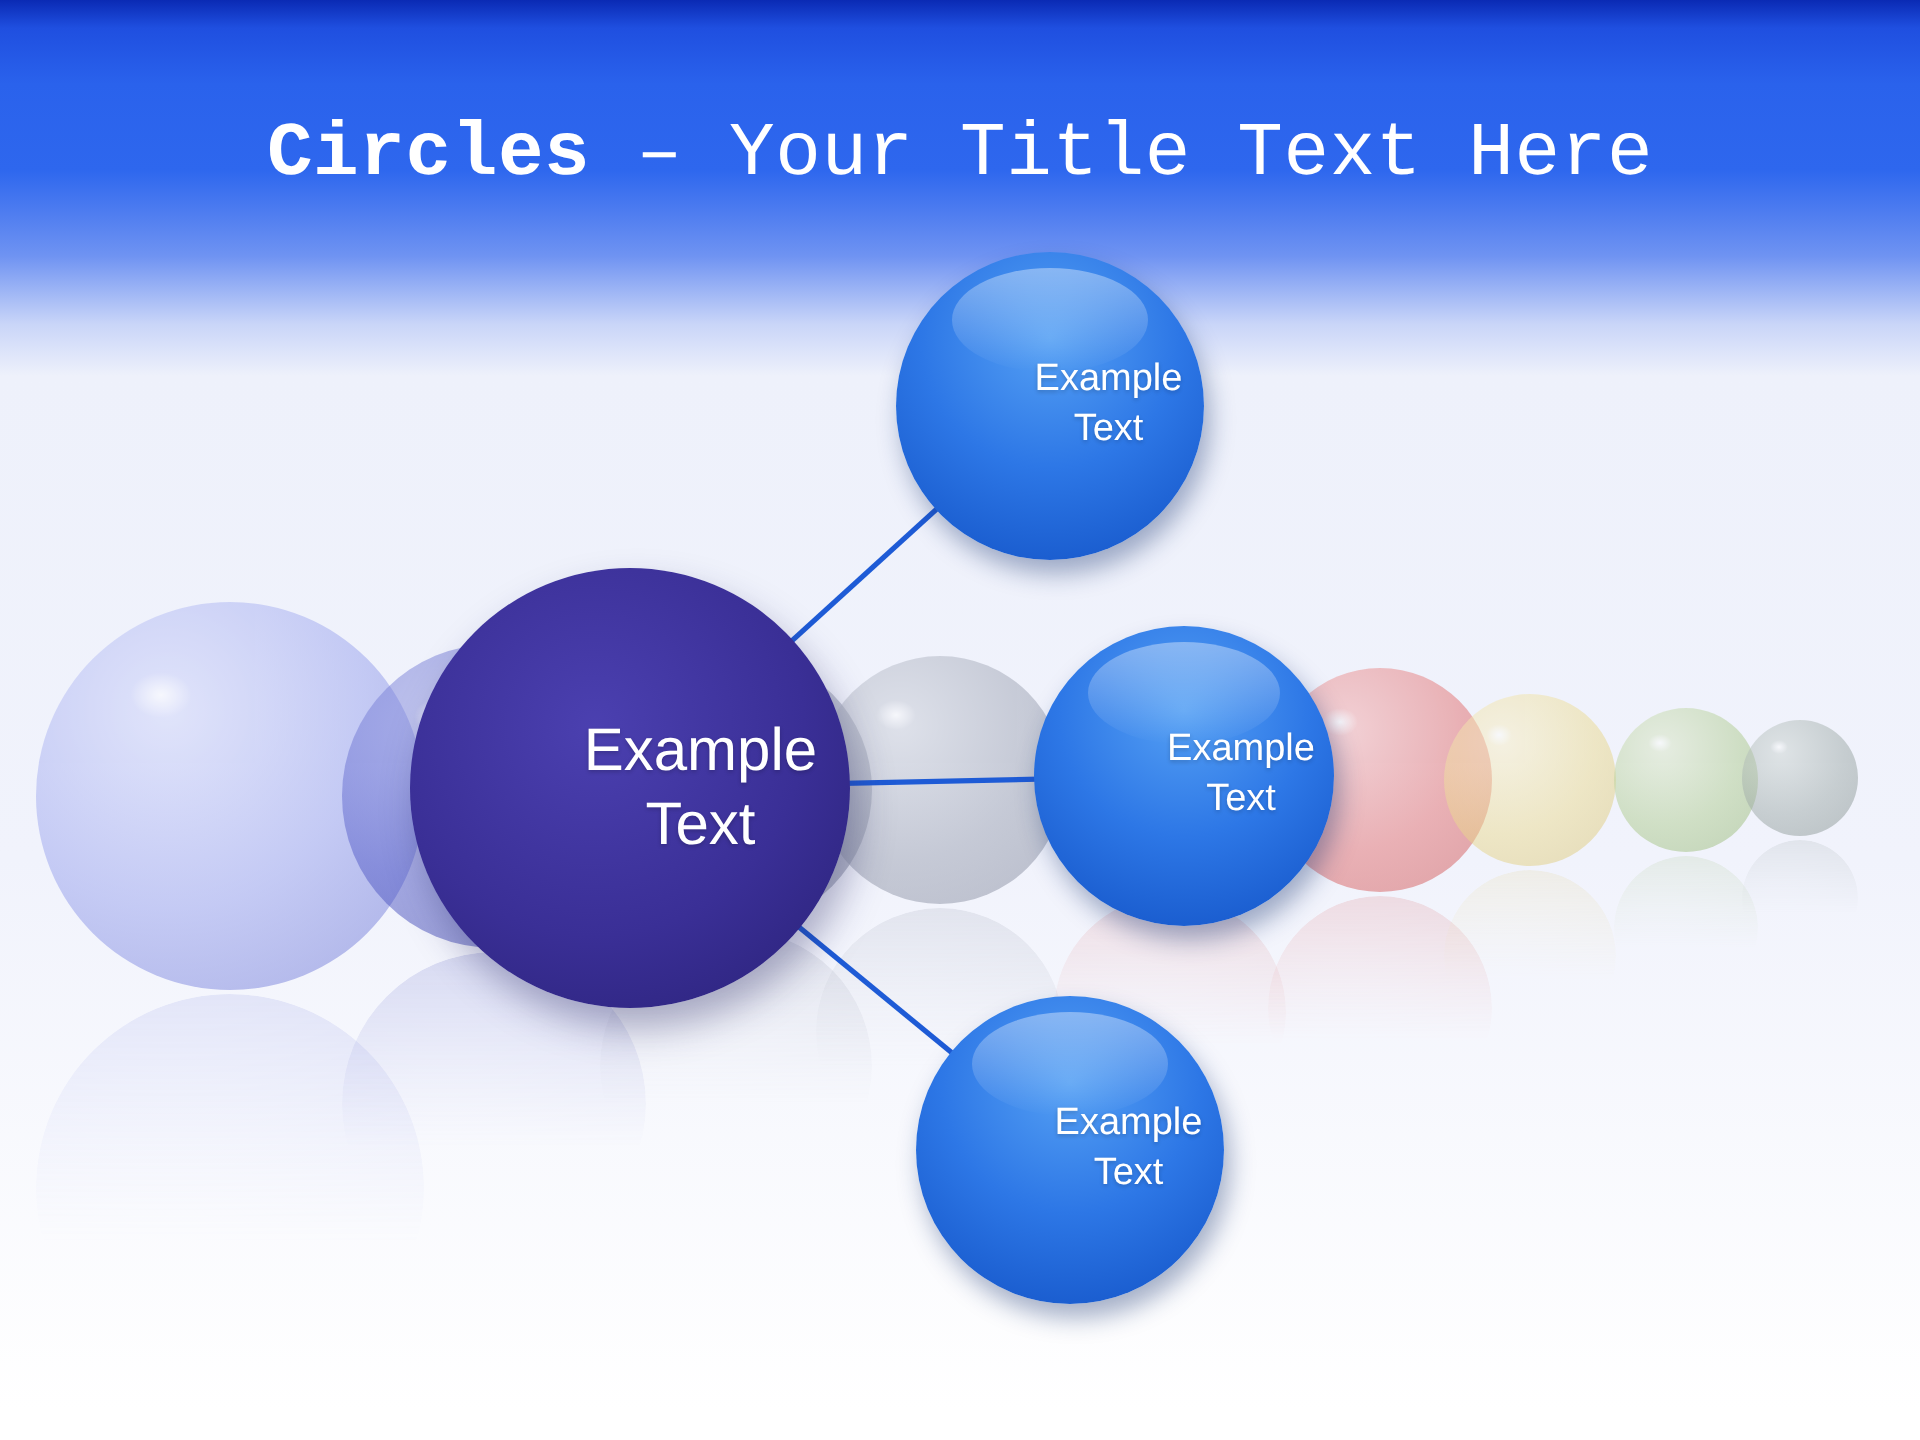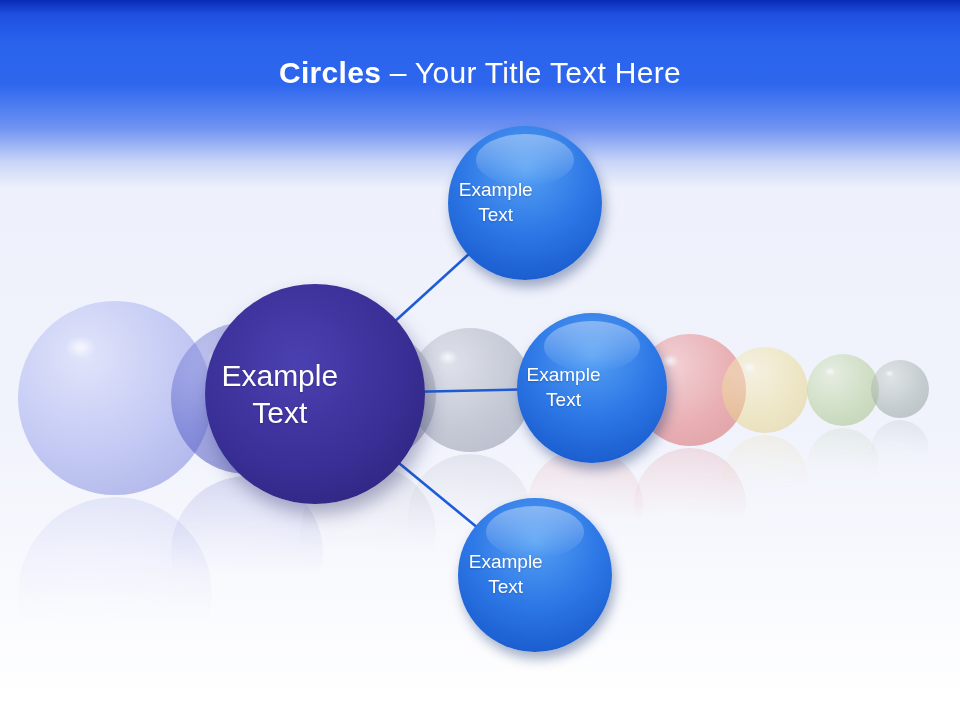--- a/index.html
+++ b/index.html
@@ -12,22 +12,23 @@
       #2a62ec 42px,
       #2e67ee 85px,
       #6f93f2 128px,
       #c9d5f8 162px,
       #eef1fb 188px,
       #f1f3fc 430px,
       #ffffff 705px);
   }
   .title {
     position:absolute; top:56px; left:0; width:100%;
-    text-align:center; color:#ffffff; font-size:30px; letter-spacing:.3px;
+    text-align:center; color:#ffffff; font-size:38px; letter-spacing:.3px;
     z-index:5;
+    font-family:Liberation Mono, monospace;
   }
   .title .bold { font-weight:700; }
 
   
   .sphere {
     position:absolute; border-radius:50%; opacity:.5; z-index:1;
   }
   .sphere::after {
     content:""; position:absolute; left:24%; top:18%;
     width:16%; height:12%; border-radius:50%;
@@ -36,21 +37,21 @@
   .refl {
     transform: scaleY(-1); opacity:.16;
     -webkit-mask-image: linear-gradient(to bottom, transparent 35%, #000 100%);
     mask-image: linear-gradient(to bottom, transparent 35%, #000 100%);
   }
 
   .connectors { position:absolute; left:0; top:0; z-index:2; }
 
   .node {
     position:absolute; border-radius:50%;
-    display:flex; align-items:center; justify-content:flex-start;
+    display:flex; align-items:center; justify-content:flex-end;
     color:#ffffff; text-align:center; z-index:3;
   }
   .node-label { position:relative; z-index:1; width:68%; text-shadow:0 1px 2px rgba(0,0,0,.2); }
   .node.center {
     background: radial-gradient(circle at 42% 36%, #4b40b0, #3a2f96 55%, #2d247e 88%, #261d6a 100%);
     box-shadow: 4px 10px 18px rgba(40,40,100,.35);
     font-size:30px; line-height:1.25;
   }
   .node.sat {
     background: radial-gradient(circle at 50% 28%, #55a0f4, #2d77e6 48%, #1b5ed0 82%, #1252ba 100%);

